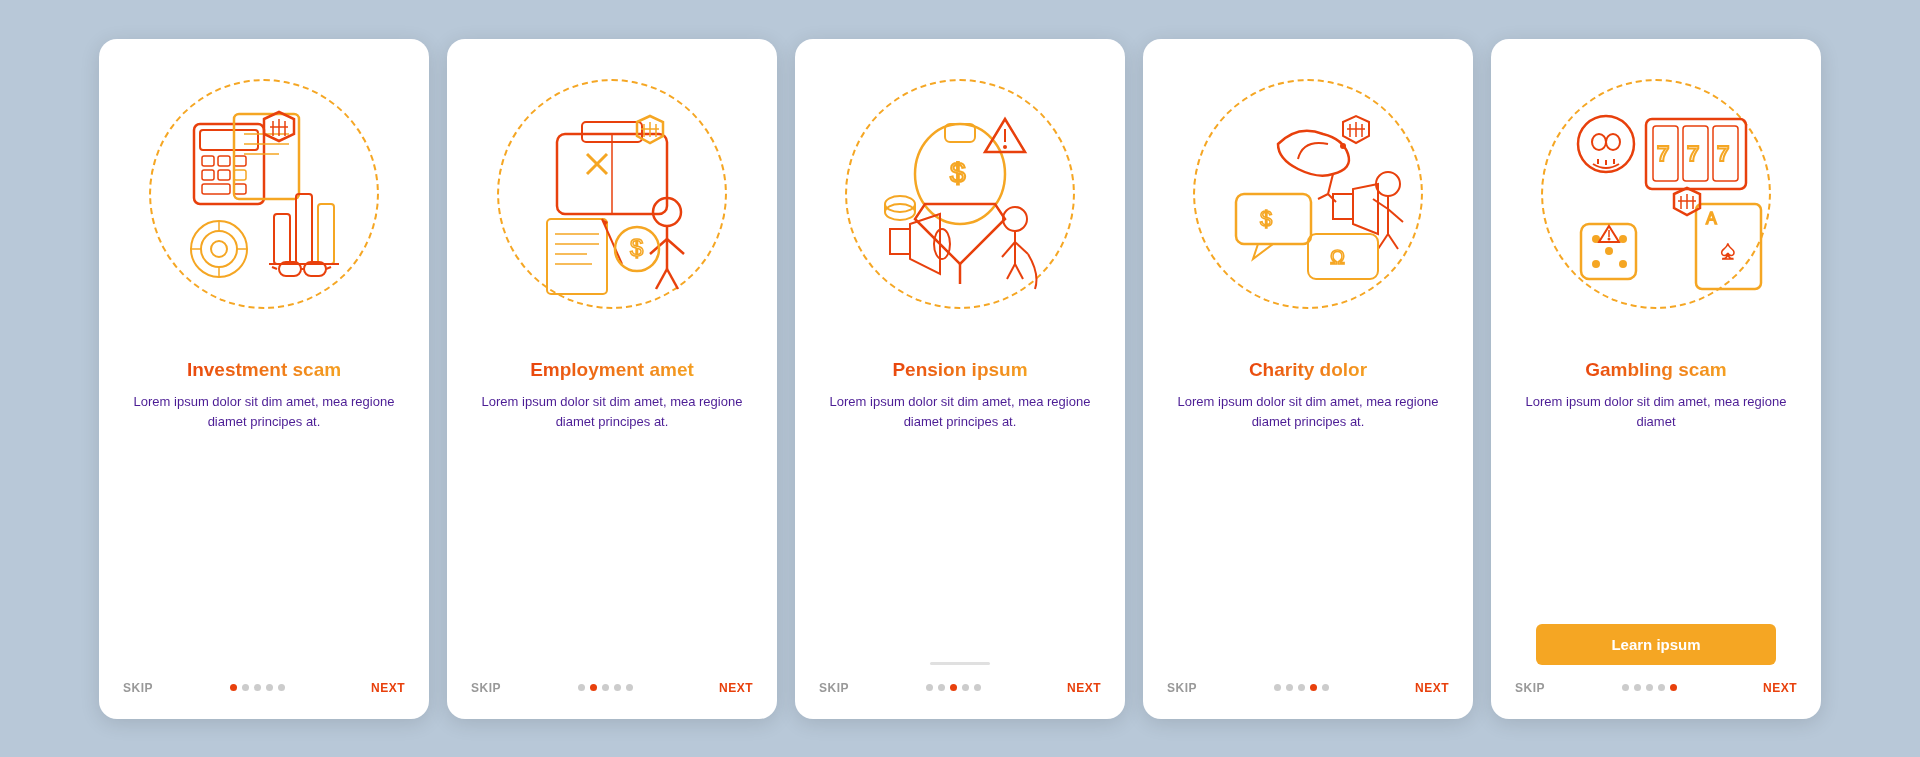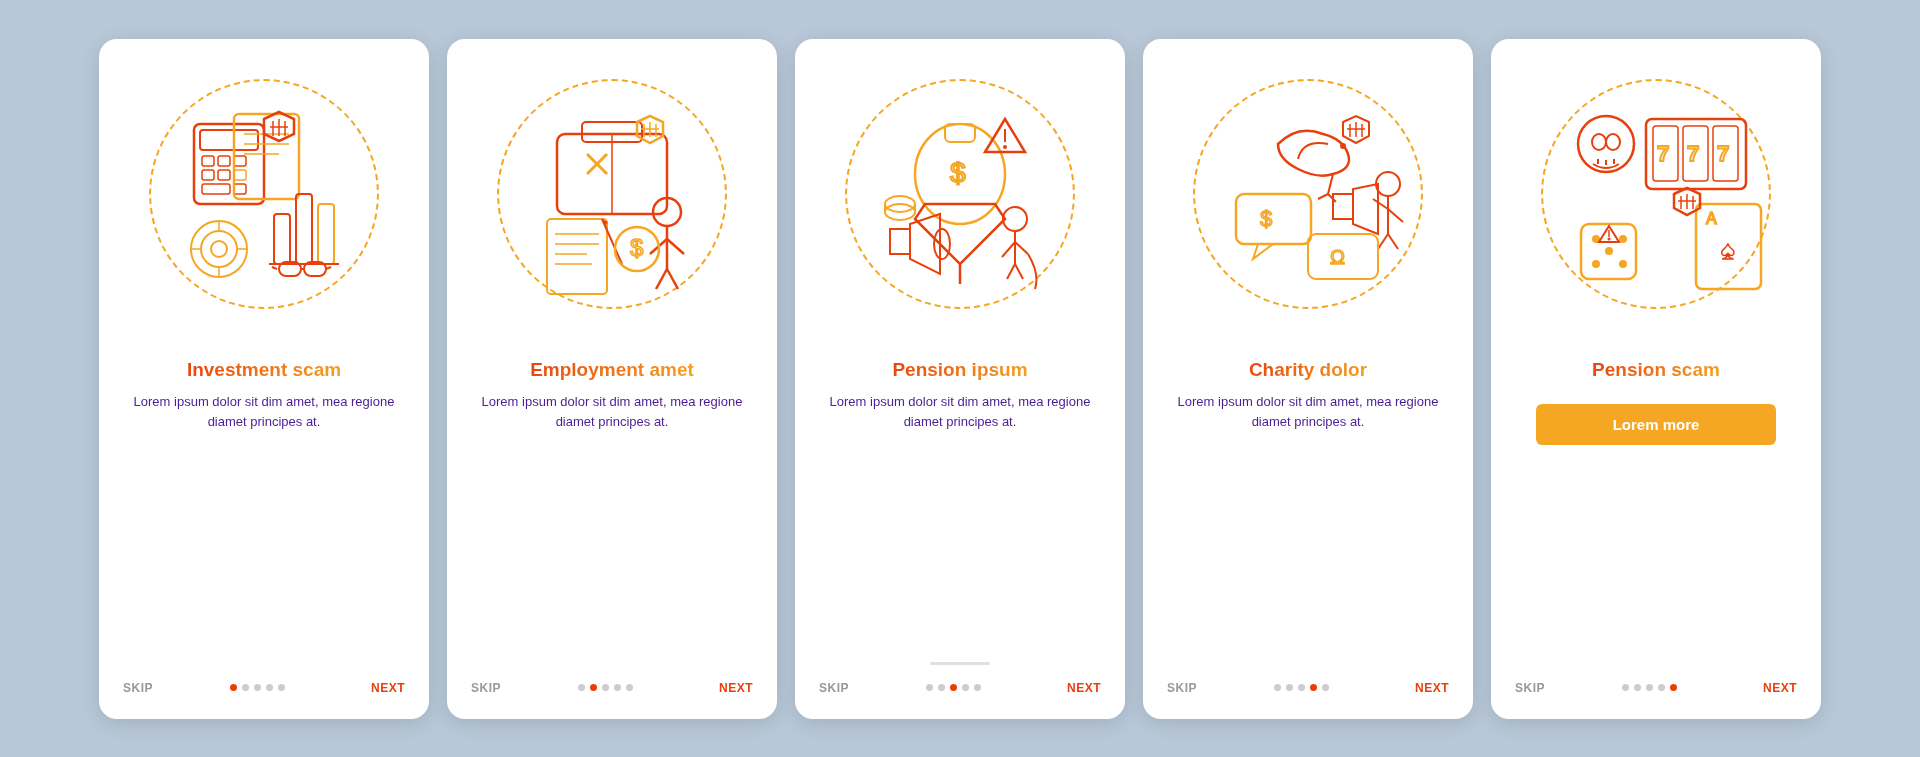--- a/index.html
+++ b/index.html
@@ -404,22 +404,23 @@
         <text x="195" y="195" font-size="26" fill="none" stroke="#e8400c" stroke-width="1.5" font-family="Arial">♠</text>
 
         <polygon points="148,130 161,124 174,130 174,144 161,151 148,144" fill="none" stroke="#e8400c" stroke-width="2.5"></polygon>
         <line x1="155" y1="132" x2="155" y2="145" stroke="#e8400c" stroke-width="1.5"></line>
         <line x1="161" y1="130" x2="161" y2="145" stroke="#e8400c" stroke-width="1.5"></line>
         <line x1="167" y1="132" x2="167" y2="145" stroke="#e8400c" stroke-width="1.5"></line>
         <line x1="152" y1="137" x2="170" y2="137" stroke="#e8400c" stroke-width="1.5"></line>
       </svg>
     </div>
     <div class="card-content">
-      <div class="card-title grad-text-1">Pension scam</div>
-      <button class="learn-more-btn">Lorem more</button>
+      <div class="card-title grad-text-1">Gambling scam</div>
+      <div class="card-desc">Lorem ipsum dolor sit dim amet, mea regione diamet</div>
+      <button class="learn-more-btn">Learn ipsum</button>
     </div>
     <div class="card-footer">
       <span class="footer-skip">SKIP</span>
       <div class="dots">
         <div class="dot"></div>
         <div class="dot"></div>
         <div class="dot"></div>
         <div class="dot"></div>
         <div class="dot active"></div>
       </div>

